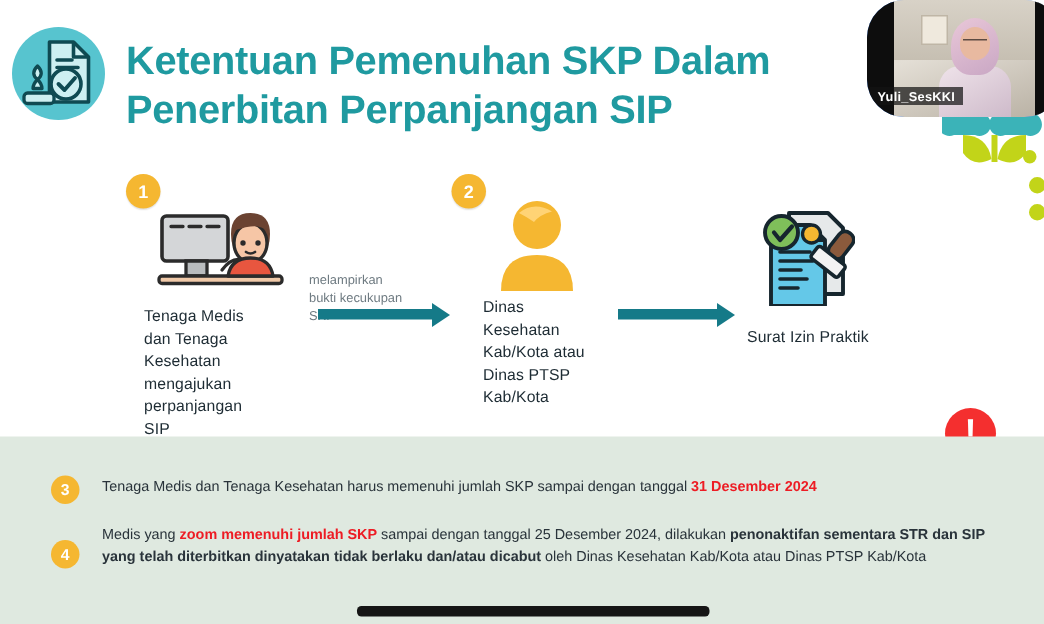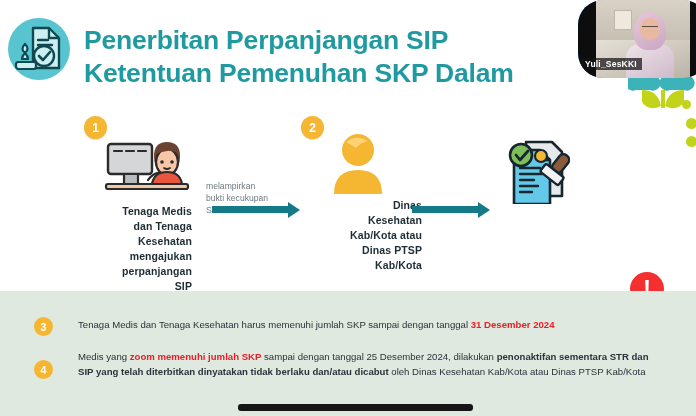--- a/index.html
+++ b/index.html
@@ -33,22 +33,22 @@
     position:absolute;width:23px;height:23px;border-radius:50%;
     background:#f5b731;color:#ffffff;font-size:12px;font-weight:700;
     display:flex;align-items:center;justify-content:center;
     box-shadow:0 1px 1px rgba(0,0,0,.12);
   }
   .badge.b1{left:84px;top:116px;}
   .badge.b2{left:301px;top:116px;}
 
   .fig{position:absolute;}
   .flow-label{
-    position:absolute;color:#1d2b33;font-size:10.5px;font-weight:700;
-    line-height:1.42;letter-spacing:.1px;text-align:right;
+    position:absolute;color:#1d2b33;font-size:10.5px;font-weight:400;
+    line-height:1.42;letter-spacing:.1px;
   }
   .arrow-note{
     position:absolute;left:206px;top:180px;width:100px;
     color:#6f7b82;font-size:8.6px;line-height:1.42;
   }
   .arrow{position:absolute;height:7px;background:#157a88;}
   .arrow::after{
     content:"";position:absolute;right:-10px;top:-4.5px;
     border-top:8px solid transparent;border-bottom:8px solid transparent;
     border-left:12px solid #157a88;
@@ -69,21 +69,21 @@
     position:absolute;left:0;top:291px;width:696px;height:125px;
     background:#dfe9e0;
   }
   .note{position:absolute;display:flex;}
   .note .badge-sm{
     flex:0 0 auto;width:19px;height:19px;border-radius:50%;
     background:#f5b731;color:#fff;font-size:10.5px;font-weight:700;
     display:flex;align-items:center;justify-content:center;
   }
   .note .txt{
-    margin-left:25px;color:#29333a;font-size:9.6px;line-height:1.58;
+    margin-left:15px;color:#29333a;font-size:9.6px;line-height:1.58;
   }
   .note.n3{left:34px;top:317px;width:630px;}
   .note.n3 .badge-sm{margin-top:0px;}
   .note.n4{left:34px;top:349px;width:630px;}
   .note.n4 .badge-sm{margin-top:11px;}
   .red{color:#ed1c24;font-weight:700;}
   .bold{font-weight:700;}
 
   .zoom-wm{
     position:absolute;left:478px;top:352px;
@@ -161,22 +161,22 @@
       <path d="M20 6 h16 l10 10 v30 h-26 z" fill="#cdeff1" stroke="#0f4a52" stroke-width="2.4" stroke-linejoin="round"></path>
       <path d="M36 6 v10 h10" fill="none" stroke="#0f4a52" stroke-width="2.4" stroke-linejoin="round"></path>
       <path d="M25 18 h10 M25 23 h14" stroke="#0f4a52" stroke-width="2.4" stroke-linecap="round"></path>
       <circle cx="31" cy="34" r="10" fill="#cdeff1" stroke="#0f4a52" stroke-width="2.4"></circle>
       <path d="M26 34 l4 4 l7 -8" fill="none" stroke="#0f4a52" stroke-width="2.6" stroke-linecap="round" stroke-linejoin="round"></path>
       <path d="M12 22 q-5 5 0 9 q3 3 3 6 h-6 q0 -3 3 -6 q5 -4 0 -9z" fill="#cdeff1" stroke="#0f4a52" stroke-width="2.2" stroke-linejoin="round"></path>
       <rect x="3" y="40" width="20" height="7" rx="2.4" fill="#cdeff1" stroke="#0f4a52" stroke-width="2.2"></rect>
     </svg>
   </div>
   <div class="title">
+    <div>Ketentuan Pemenuhan SKP Dalam</div>
     <div>Penerbitan Perpanjangan SIP</div>
-    <div>Ketentuan Pemenuhan SKP Dalam</div>
   </div>
 
   <div class="badge b1">1</div>
   <div class="fig" style="left:104px;top:136px;">
     <svg width="86" height="66" viewBox="0 0 86 66">
       <rect x="4" y="8" width="44" height="30" rx="3" fill="#d4d6d8" stroke="#2b2b2b" stroke-width="2.4"></rect>
       <path d="M10 15 h8 M22 15 h8 M34 15 h8" stroke="#2b2b2b" stroke-width="2.2" stroke-linecap="round"></path>
       <path d="M20 38 h14 v10 h-14z" fill="#b9bcbe" stroke="#2b2b2b" stroke-width="2.2"></path>
       <rect x="2" y="48" width="82" height="5" rx="2" fill="#f0c9a8" stroke="#2b2b2b" stroke-width="2.2"></rect>
       <path d="M50 20 q0 -14 13 -14 q13 0 13 14 q0 10 -5 13 l-16 0 q-5 -3 -5 -13z" fill="#6b4332"></path>
@@ -220,20 +220,21 @@
       <path d="M16 30 h20 M16 36 h22 M16 42 h14 M16 48 h18 M16 54 h12" stroke="#16262e" stroke-width="2.4" stroke-linecap="round"></path>
       <circle cx="17" cy="17" r="11" fill="#7fbf5a" stroke="#16262e" stroke-width="2.6"></circle>
       <path d="M12 17 l4 5 l8 -9" fill="none" stroke="#16262e" stroke-width="2.8" stroke-linecap="round" stroke-linejoin="round"></path>
       <circle cx="37" cy="18" r="6" fill="#f5b731" stroke="#16262e" stroke-width="2.2"></circle>
       <g transform="rotate(38 46 40)">
         <rect x="40" y="12" width="11" height="20" rx="5" fill="#8b5a3c" stroke="#16262e" stroke-width="2.4"></rect>
         <rect x="34" y="31" width="23" height="10" rx="2" fill="#f3f3f3" stroke="#16262e" stroke-width="2.4"></rect>
       </g>
     </svg>
   </div>
+  <div class="flow-label" style="left:498px;top:218px;width:120px;">Surat Izin Praktik</div>
 
   <div class="alert">!</div>
 
   <div class="banner"></div>
 
 
   <div class="note n3">
     <div class="badge-sm">3</div>
     <div class="txt"><span>Tenaga Medis dan Tenaga Kesehatan harus memenuhi jumlah SKP sampai dengan tanggal </span><span class="red">31 Desember 2024</span></div>
   </div>

